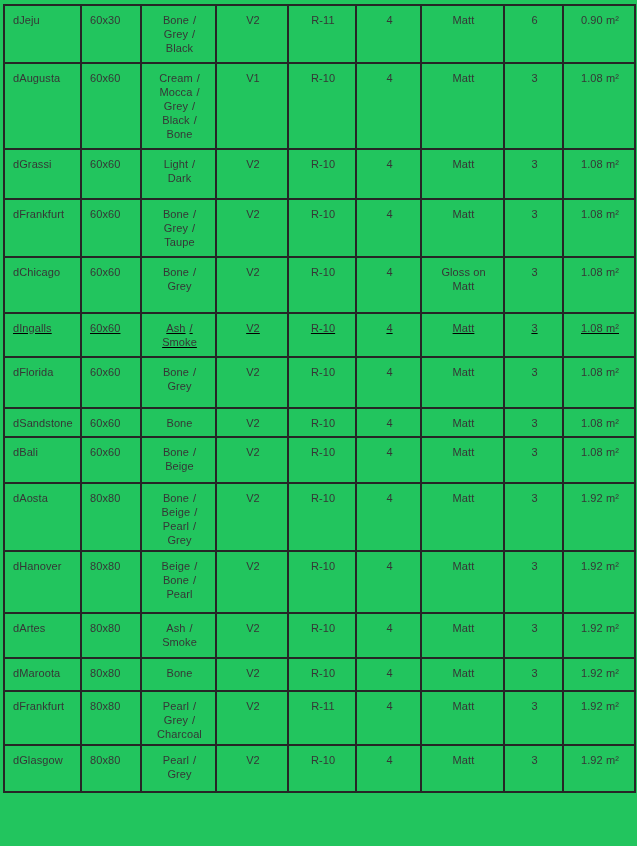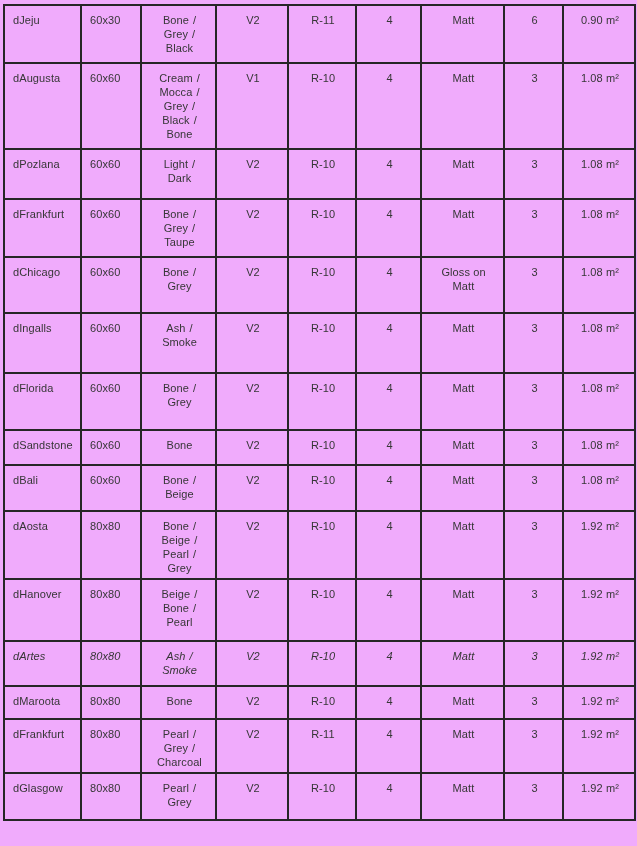--- a/index.html
+++ b/index.html
@@ -10,21 +10,21 @@
     height: 846px;
     overflow: hidden;
     font-family: "Liberation Sans", sans-serif;
   }
   .sheet {
     position: absolute;
     left: 0;
     top: 0;
     width: 637px;
     height: 846px;
-    background: #f0abfc;
+    background: #22c55e;
   }
   table.spec-table {
     position: absolute;
     left: 3px;
     top: 4px;
     width: 631px;
     border-collapse: collapse;
     table-layout: fixed;
   }
   table.spec-table td {
@@ -119,21 +119,21 @@
             </div>
           </td>
     <td class="c-center">V1</td>
     <td class="c-center">R-10</td>
     <td class="c-center">4</td>
     <td class="c-center">Matt</td>
     <td class="c-center">3</td>
     <td class="c-center">1.08 m²</td>
   </tr>
         <tr style="height: 50px;">
-    <td class="c-name">dPozlana</td>
+    <td class="c-name">dGrassi</td>
     <td class="c-size">60x60</td>
     <td class="c-colors">
             <div class="color-line">
               <span>Light</span>
               <span class="slash">/</span>
             </div>
             <div class="color-line">
               <span>Dark</span>
             </div>
           </td>
@@ -179,59 +179,59 @@
               <span>Grey</span>
             </div>
           </td>
     <td class="c-center">V2</td>
     <td class="c-center">R-10</td>
     <td class="c-center">4</td>
     <td class="c-center">Gloss on Matt</td>
     <td class="c-center">3</td>
     <td class="c-center">1.08 m²</td>
   </tr>
-        <tr style="height: 60px;">
+        <tr style="height: 44px; text-decoration: underline;">
     <td class="c-name">dIngalls</td>
     <td class="c-size">60x60</td>
     <td class="c-colors">
             <div class="color-line">
               <span>Ash</span>
               <span class="slash">/</span>
             </div>
             <div class="color-line">
               <span>Smoke</span>
             </div>
           </td>
     <td class="c-center">V2</td>
     <td class="c-center">R-10</td>
     <td class="c-center">4</td>
     <td class="c-center">Matt</td>
     <td class="c-center">3</td>
     <td class="c-center">1.08 m²</td>
   </tr>
-        <tr style="height: 57px; padding-left: 36px;">
+        <tr style="height: 51px; padding-left: 36px;">
     <td class="c-name">dFlorida</td>
     <td class="c-size">60x60</td>
     <td class="c-colors">
             <div class="color-line">
               <span>Bone</span>
               <span class="slash">/</span>
             </div>
             <div class="color-line">
               <span>Grey</span>
             </div>
           </td>
     <td class="c-center">V2</td>
     <td class="c-center">R-10</td>
     <td class="c-center">4</td>
     <td class="c-center">Matt</td>
     <td class="c-center">3</td>
     <td class="c-center">1.08 m²</td>
   </tr>
-        <tr style="height: 35px; padding-left: 30px;">
+        <tr style="height: 29px; padding-left: 30px;">
     <td class="c-name">dSandstone</td>
     <td class="c-size">60x60</td>
     <td class="c-colors">
             <div class="color-line">
               <span>Bone</span>
             </div>
           </td>
     <td class="c-center">V2</td>
     <td class="c-center">R-10</td>
     <td class="c-center">4</td>
@@ -301,21 +301,21 @@
               <span>Pearl</span>
             </div>
           </td>
     <td class="c-center">V2</td>
     <td class="c-center">R-10</td>
     <td class="c-center">4</td>
     <td class="c-center">Matt</td>
     <td class="c-center">3</td>
     <td class="c-center">1.92 m²</td>
   </tr>
-        <tr style="height: 45px; font-style: italic;">
+        <tr style="height: 45px;">
     <td class="c-name">dArtes</td>
     <td class="c-size">80x80</td>
     <td class="c-colors">
             <div class="color-line">
               <span>Ash</span>
               <span class="slash">/</span>
             </div>
             <div class="color-line">
               <span>Smoke</span>
             </div>

